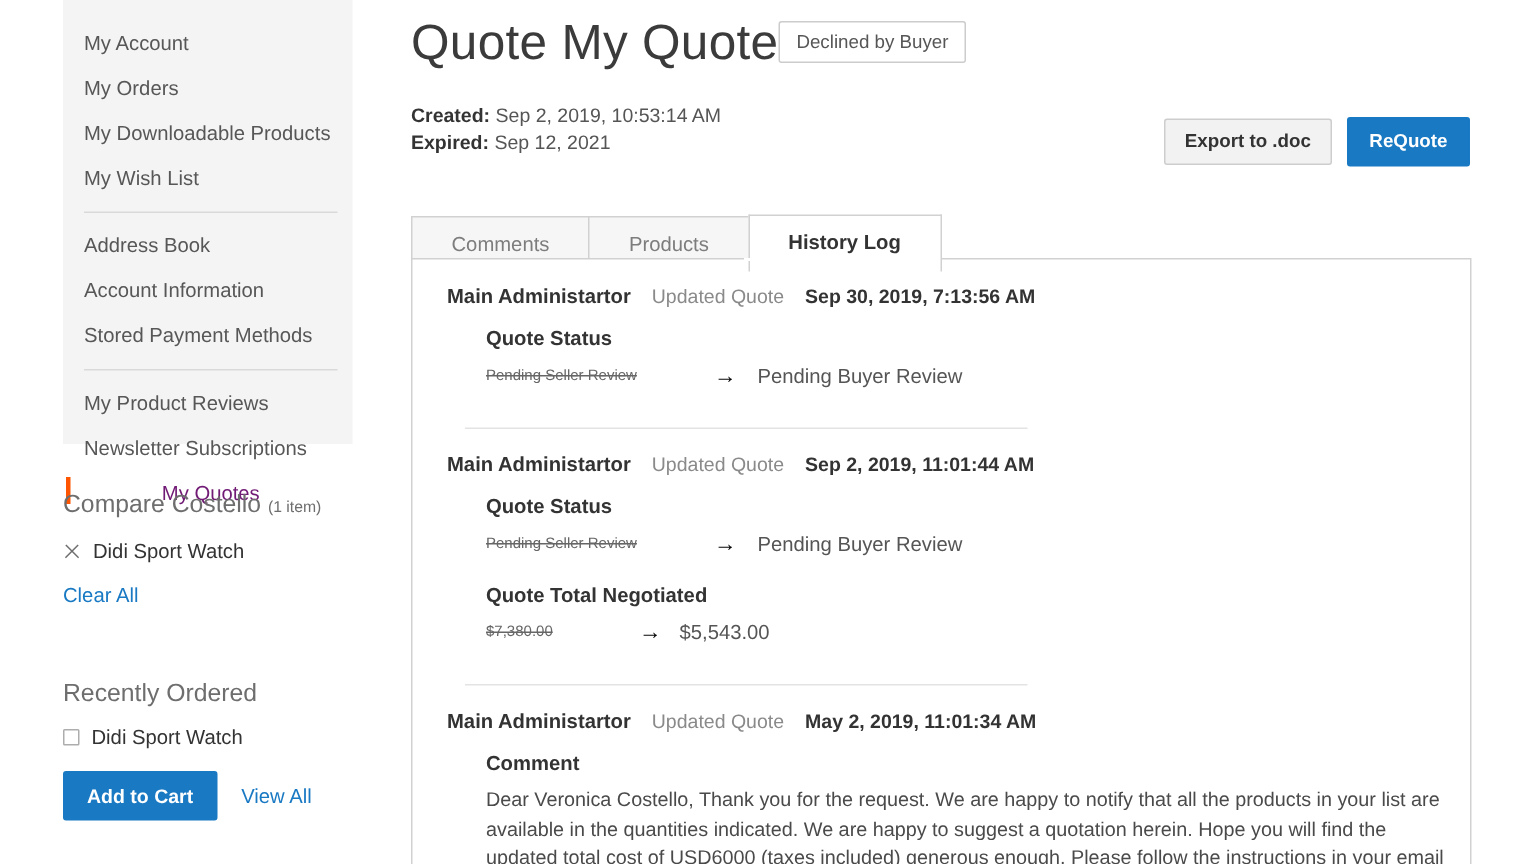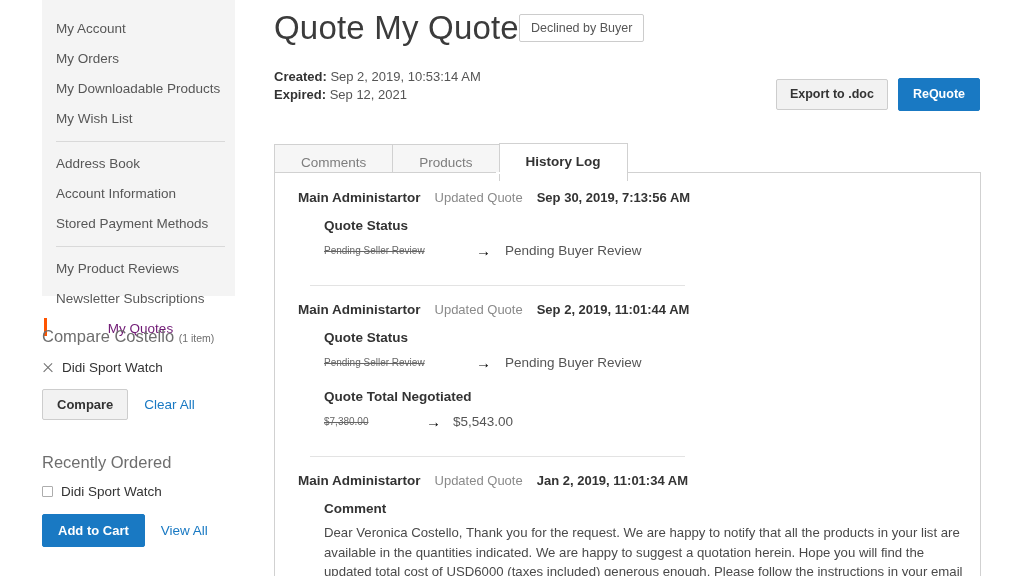--- a/index.html
+++ b/index.html
@@ -189,21 +189,20 @@
     <div class="side-block" style="top:326px;">
       <div class="side-title">
         <span>Compare Costello</span>
         <span class="count">(1 item)</span>
       </div>
       <div class="cmp-row">
         <span class="x-icon"></span>
         <span class="cmp-name">Didi Sport Watch</span>
       </div>
       <div class="btn-row">
-        <button class="btn-sec">Compare</button>
         <a class="link">Clear All</a>
       </div>
     </div>
 
     <div class="side-block" style="top:452px;">
       <div class="side-title">Recently Ordered</div>
       <div class="chk-row">
         <span class="chkbox"></span>
         <span class="cmp-name">Didi Sport Watch</span>
       </div>
@@ -289,21 +288,21 @@
           </div>
         </div>
       </div>
 
       <div class="entry-sep"></div>
 
       <div class="entry">
         <div class="entry-head">
           <span class="who">Main Administartor</span>
           <span class="act">Updated Quote</span>
-          <span class="when">Jan 2, 2019, 11:01:34 AM</span>
+          <span class="when">May 2, 2019, 11:01:34 AM</span>
         </div>
         <div class="entry-body">
           <div class="field-label">Comment</div>
           <div class="comment-text">Dear Veronica Costello, Thank you for the request. We are happy to notify that all the products in your list are available in the quantities indicated. We are happy to suggest a quotation herein. Hope you will find the updated total cost of USD6000 (taxes included) generous enough. Please follow the instructions in your email or in My Account on the store to proceed with the quotation. Best regards, Luma</div>
         </div>
       </div>
 
     </div>
   </div>
 </div>

